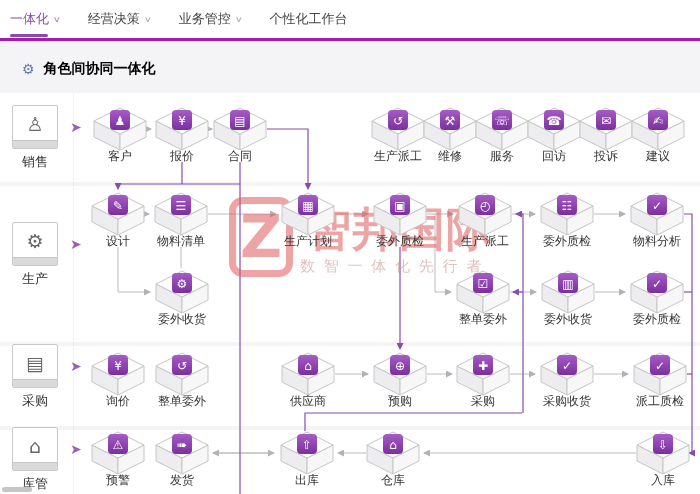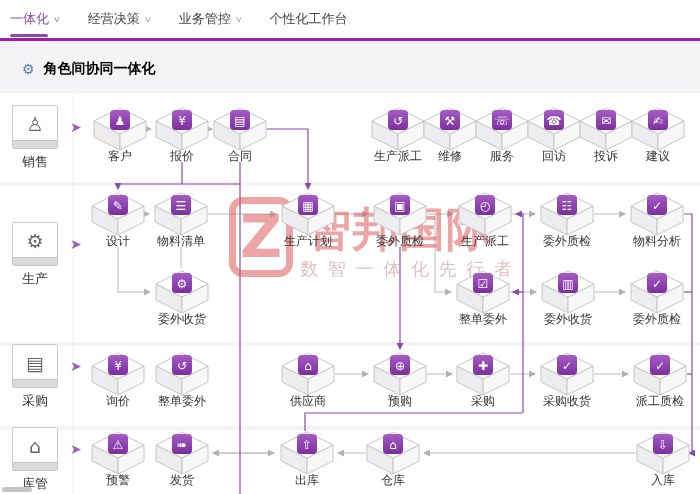--- a/index.html
+++ b/index.html
@@ -28,21 +28,21 @@
 
   
   svg.wires{position:absolute;left:0;top:0;z-index:1;pointer-events:none;}
 
   
   .wm{position:absolute;left:0;top:0;z-index:2;pointer-events:none;opacity:0.55;}
   .wm-badge{position:absolute;left:229px;top:197px;width:50px;height:66px;
        border:7px solid #e05b5b;border-radius:14px;display:flex;align-items:center;justify-content:center;}
   .wm-badge span{font-size:58px;font-weight:bold;color:#e05b5b;line-height:1;}
   .wm-name{position:absolute;left:305px;top:199px;font-size:46px;font-weight:bold;color:#e05b5b;letter-spacing:1px;white-space:nowrap;}
-  .wm-tagline{position:absolute;left:300px;top:257px;font-size:18px;color:#c98f8e;letter-spacing:2px;white-space:nowrap;}
+  .wm-tagline{position:absolute;left:300px;top:257px;font-size:15px;color:#c98f8e;letter-spacing:2px;white-space:nowrap;}
 
   
   .role{position:absolute;z-index:3;width:46px;}
   .role-card{width:46px;height:44px;background:#fff;border:1px solid #c9c9c9;border-radius:2px;
        box-sizing:border-box;position:relative;cursor:pointer;}
   .role-icon{position:absolute;left:0;top:0;width:100%;height:35px;display:flex;align-items:center;
        justify-content:center;font-size:19px;color:#666;}
   .role-strip{position:absolute;left:0;bottom:0;width:100%;height:8px;background:#dadada;border-top:1px solid #c6c6c6;box-sizing:border-box;}
   .role-label{margin-top:4px;text-align:center;font-size:13px;color:#333;white-space:nowrap;}
   .role-arrow{position:absolute;left:58px;top:14px;font-size:14px;color:#9c5fbb;}

